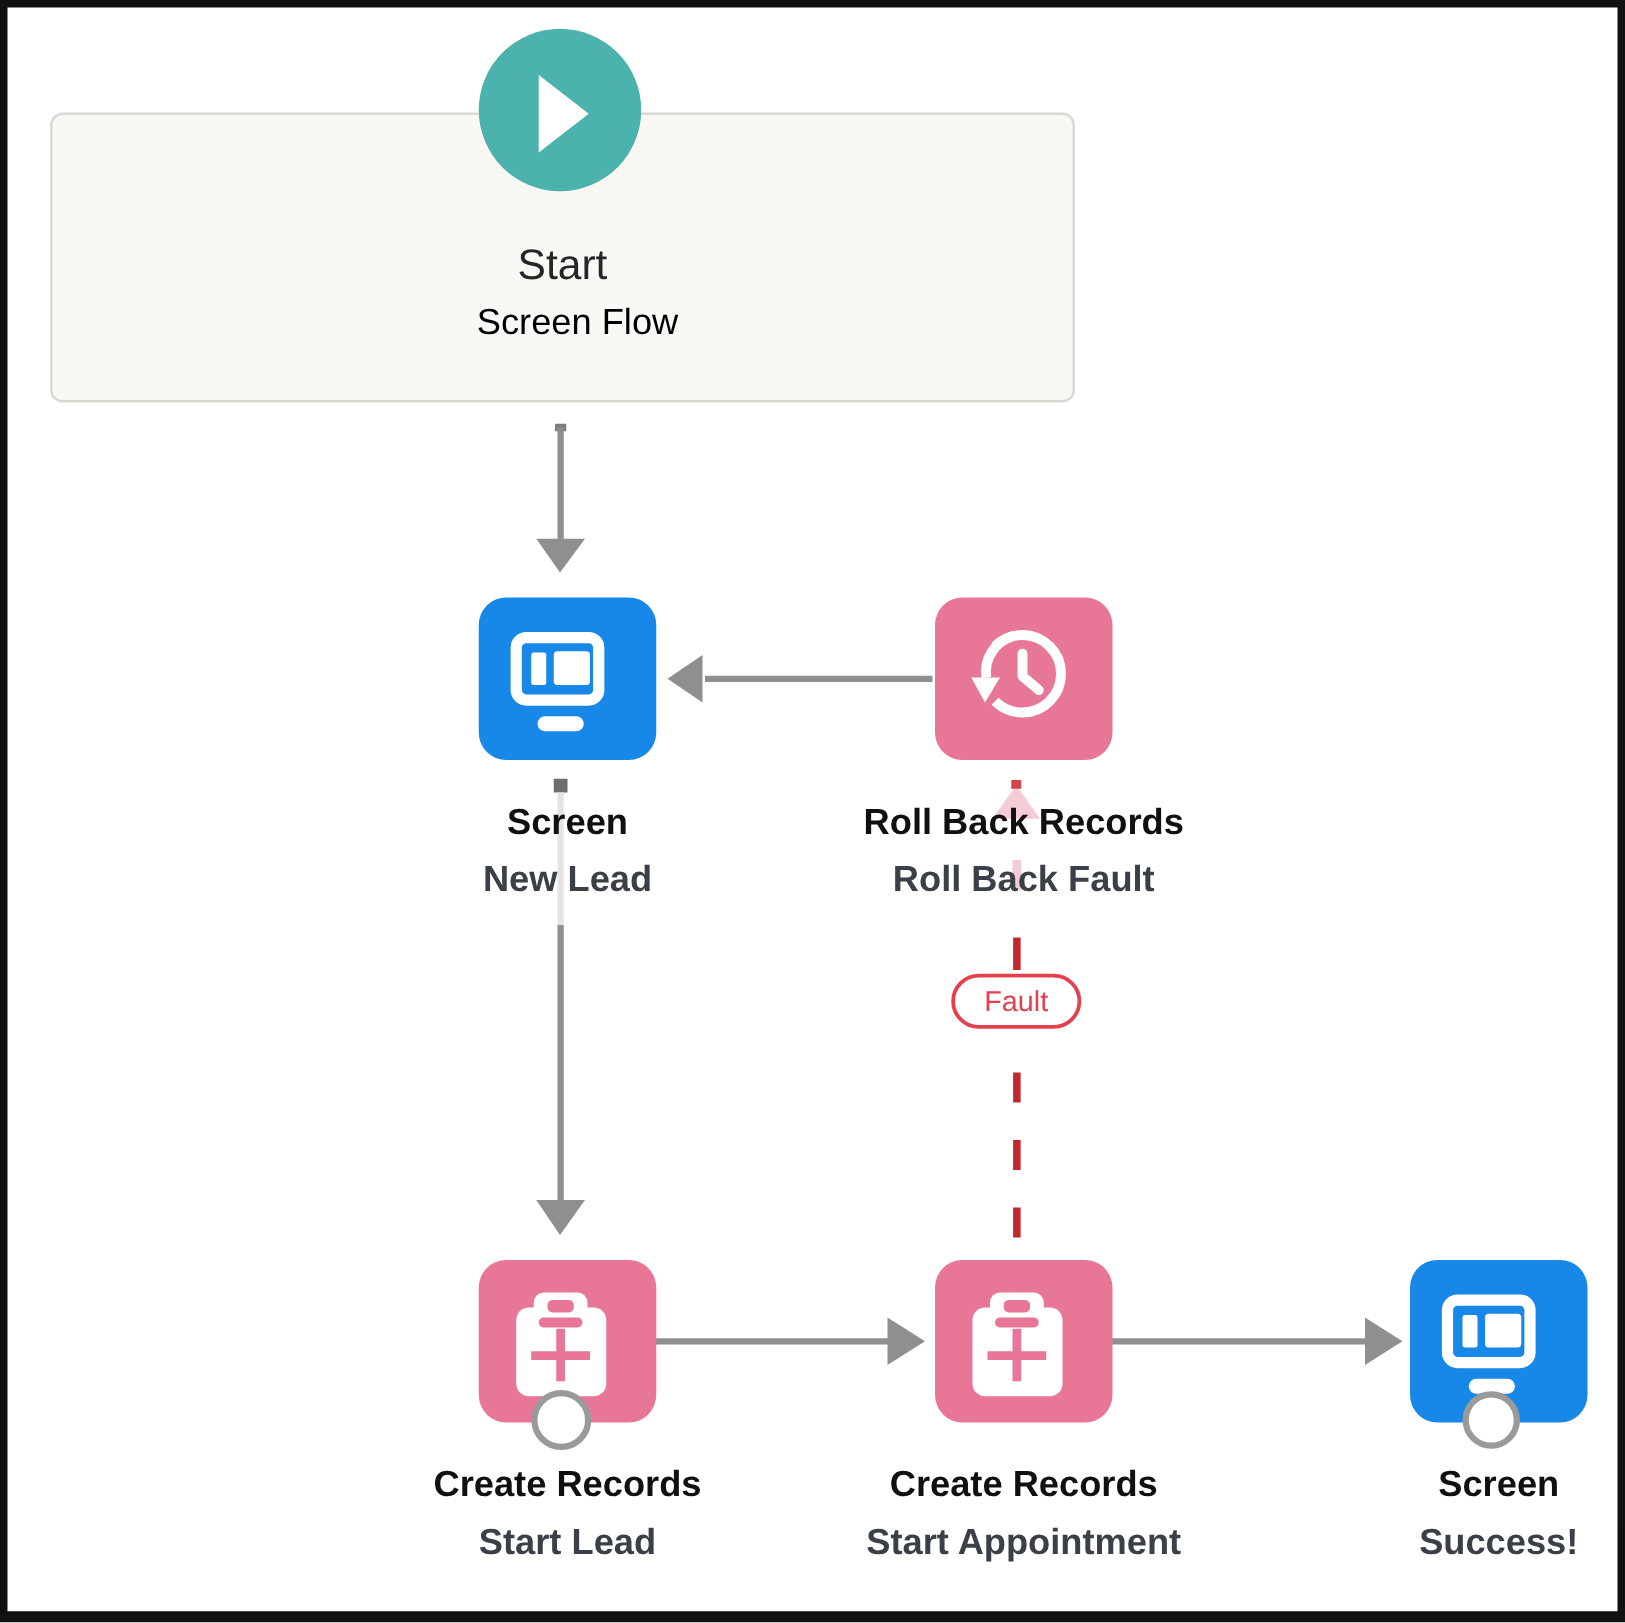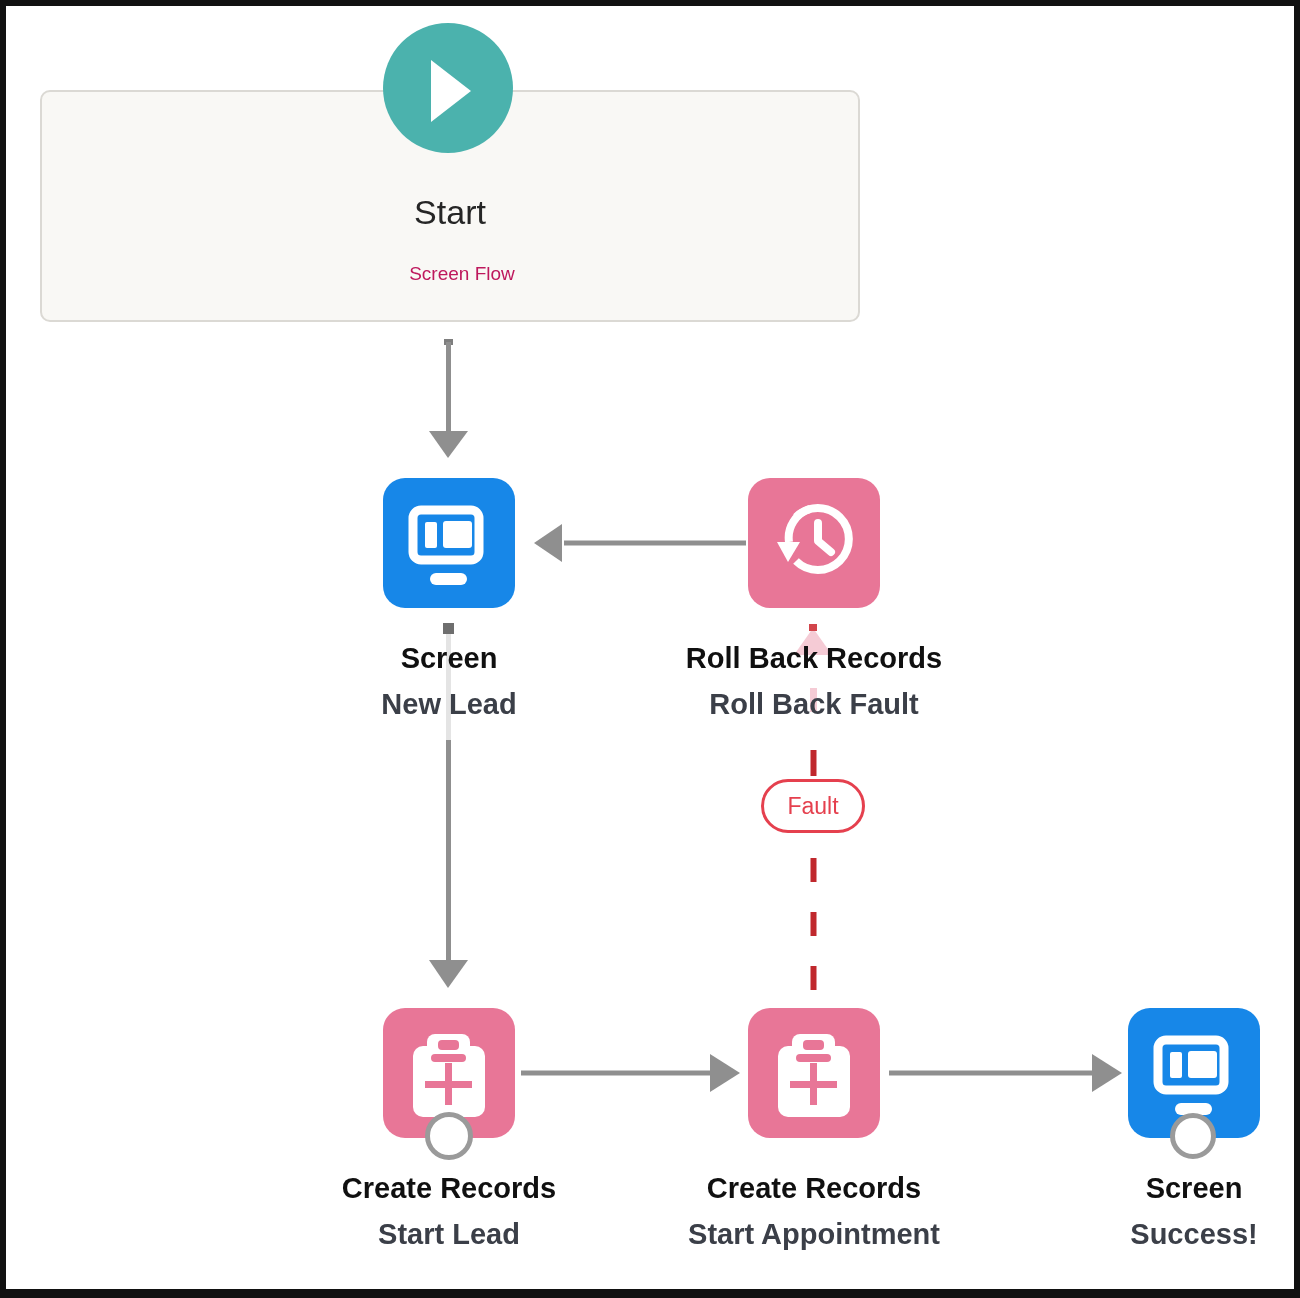--- a/index.html
+++ b/index.html
@@ -19,29 +19,29 @@
   .gray-fill{fill:var(--connector-gray);}
   .fault-dash{stroke:var(--fault-red);stroke-width:6;}
   .fault-faded{fill:#F5CBD5;}
 
   
   .start-card{
     position:absolute;left:40px;top:90px;width:820px;height:232px;z-index:2;
     background:#F9F8F5;border:2px solid #DBD9D4;border-radius:10px;
     text-align:center;padding-top:100px;
   }
-  .start-title{font-size:34px;line-height:40px;color:#262626;margin-bottom:24px;}
-  .start-subtitle{font-size:19px;line-height:36px;color:#be185d;padding-left:24px;}
+  .start-title{font-size:34px;line-height:40px;color:#262626;margin-bottom:8px;}
+  .start-subtitle{font-size:29px;line-height:36px;color:#000000;padding-left:24px;}
   .play-circle{
     position:absolute;left:383px;top:23px;width:130px;height:130px;z-index:3;
     border-radius:50%;background:var(--start-teal);
   }
 
   
-  .node{position:absolute;width:132px;height:130px;border-radius:22px;z-index:2;}
+  .node{position:absolute;width:142px;height:130px;border-radius:22px;z-index:2;}
   .node-blue{background:var(--screen-blue);}
   .node-pink{background:var(--record-pink);padding-left:20px;}
   .n1{left:383px;top:478px;}
   .n2{left:748px;top:478px;}
   .n3{left:383px;top:1008px;}
   .n4{left:748px;top:1008px;}
   .n5{left:1128px;top:1008px;}
   .node svg{position:absolute;left:0;top:0;}
 
   .node-label{
@@ -53,21 +53,21 @@
 
   
   .anchor-circle{
     position:absolute;z-index:3;background:#fff;border:5px solid #9A9A9A;border-radius:50%;
   }
   .ac1{left:425px;top:1112px;width:48px;height:48px;}
   .ac2{left:1170px;top:1113px;width:46px;height:46px;}
 
   
   .fault-badge{
-    position:absolute;left:761px;top:779px;width:104px;height:54px;z-index:3;
+    position:absolute;left:761px;top:779px;width:104px;height:44px;z-index:3;
     background:#fff;border:3px solid var(--fault-badge-red);border-radius:30px;
     color:var(--fault-badge-red);font-size:23px;
     display:flex;align-items:center;justify-content:center;
   }
 </style>
 </head>
 <body>
 
 <div class="frame">
 <div class="canvas">

